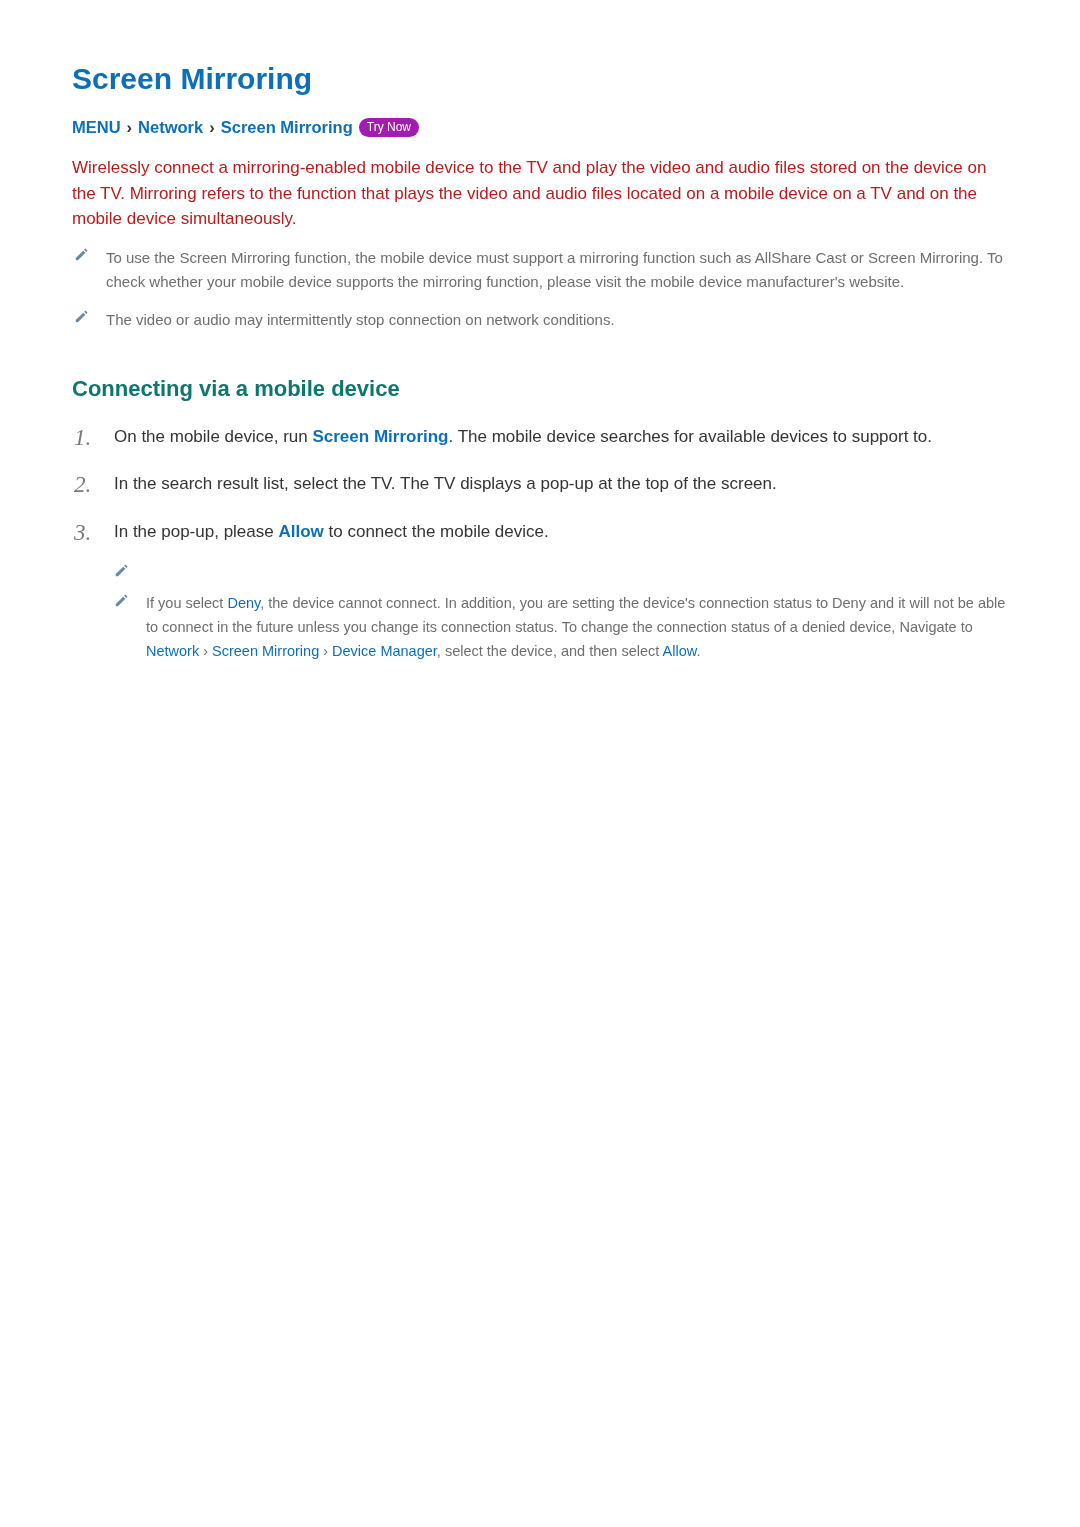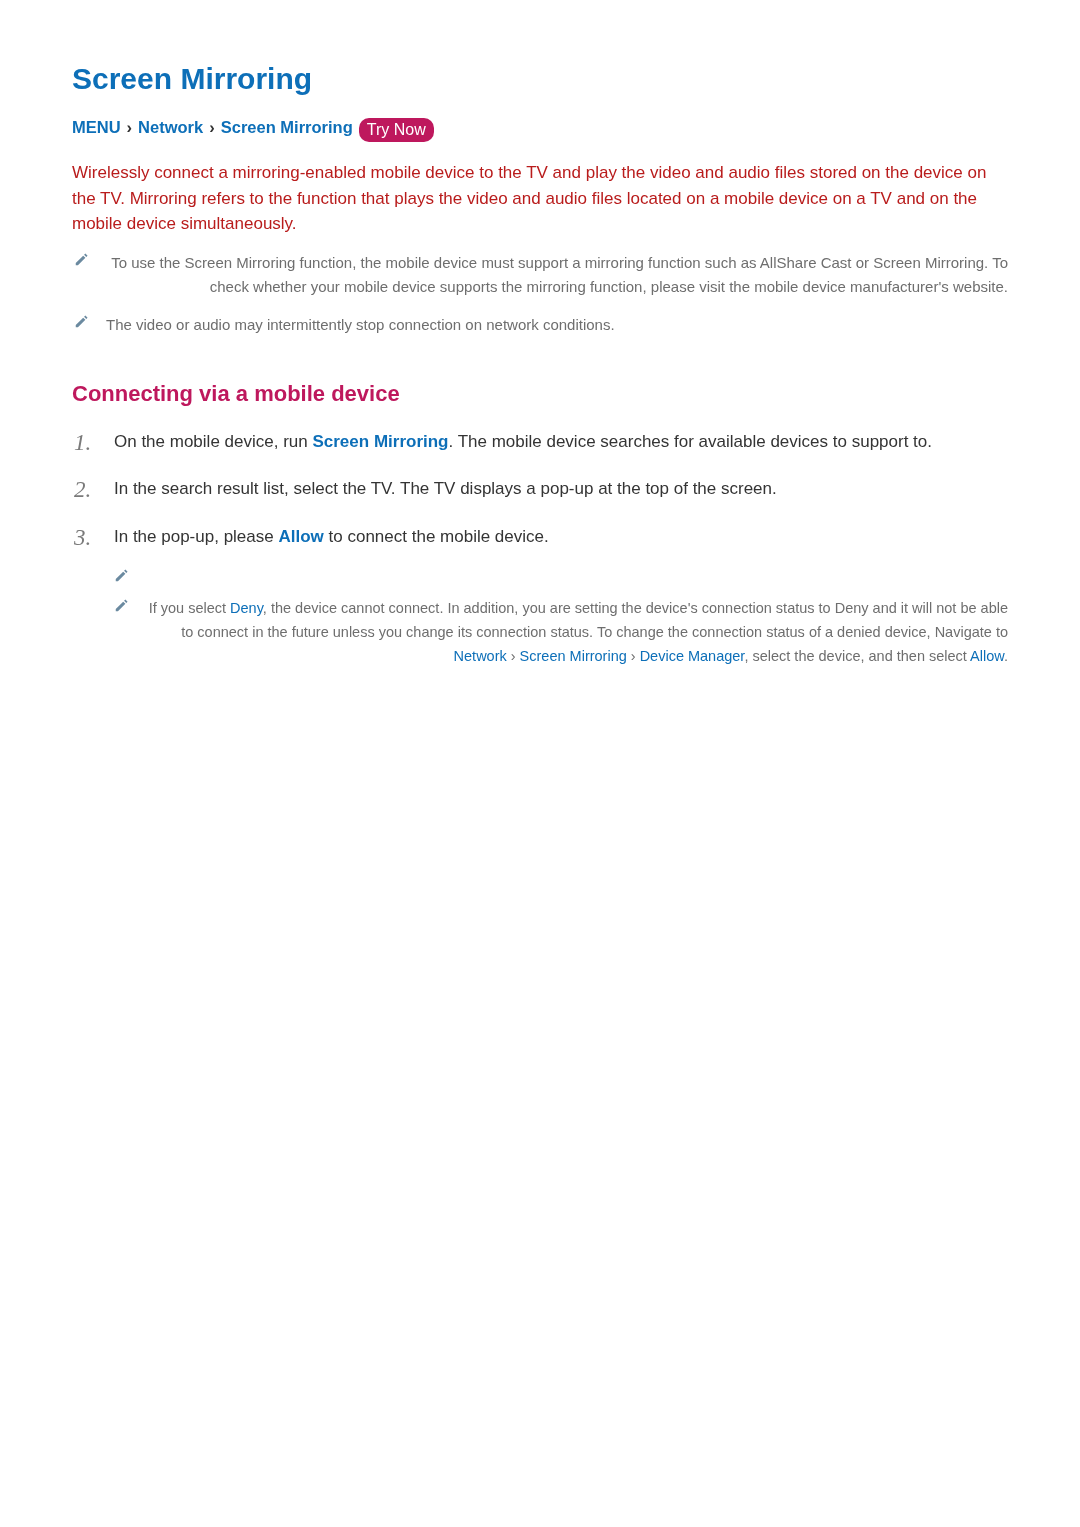--- a/index.html
+++ b/index.html
@@ -26,61 +26,60 @@
       align-items: flex-start;
       flex-wrap: wrap;
     }
     .breadcrumb .chev {
       color: #333;
       margin: 0 6px;
       font-weight: bold;
     }
     .try-now {
       display: inline-block;
-      background: #be185d;
+      background: #a21caf;
       color: #fff;
       font-weight: normal;
-      font-size: 16px;
+      font-size: 12px;
       padding: 2px 8px 3px;
       border-radius: 10px;
       margin-left: 6px;
       line-height: 1.2;
     }
     p.intro {
       font-size: 17px;
       line-height: 1.5;
       color: #b91c1c;
       margin-bottom: 14px;
     }
     .note-list {
       list-style: none;
       padding-left: 2px;
       margin-bottom: 36px;
     }
     .note-item {
       display: flex;
       align-items: flex-start;
       margin-bottom: 14px;
-      text-align: right;
     }
     .pencil-icon {
       flex: 0 0 auto;
       width: 14px;
       height: 14px;
       margin-top: 2px;
       margin-right: 18px;
       color: #6b8aa0;
     }
     .note-text {
       font-size: 15px;
       line-height: 1.6;
       color: #6e6e6e;
     }
     h2.section-title {
-      color: #be185d;
+      color: #0f766e;
       font-size: 22px;
       font-weight: bold;
       margin-top: 44px;
       margin-bottom: 22px;
     }
     ol.steps {
       list-style: none;
       counter-reset: step;
       padding-left: 2px;
     }

